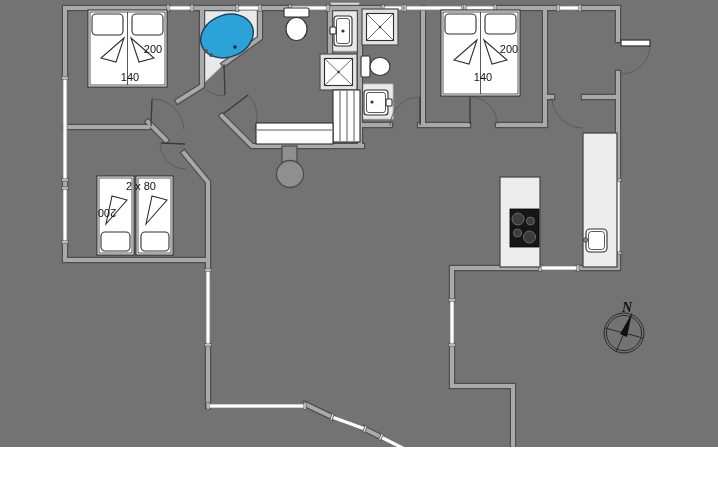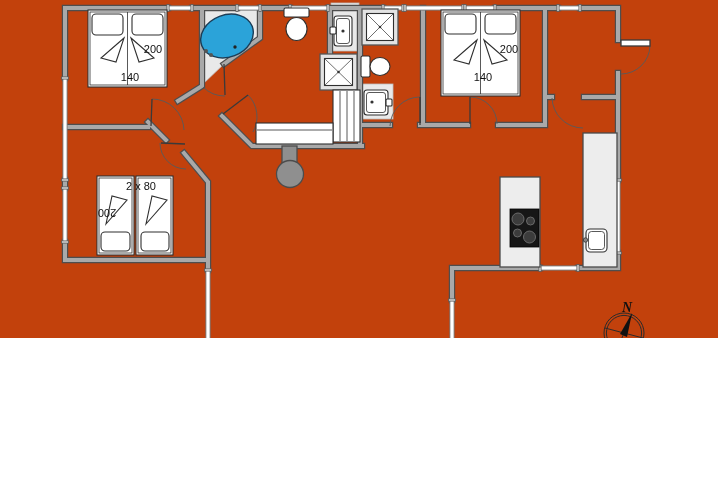--- a/index.html
+++ b/index.html
@@ -1,16 +1,16 @@
 <!DOCTYPE html>
 <html style="--c-wall: #a9a9a9; --c-wall-outline: #4e4e4e; --c-tub: #2ba3d9; --c-floor: #e9e9e9; --c-cooktop: #161616; --c-fireplace: #8f8f8f;"><head>
 <meta charset="utf-8">
 <style>
   html,body{margin:0;padding:0;background:#fff;}
-  #stage{position:relative;width:718px;height:338px;background:#c2410c;overflow:hidden;
+  #stage{position:relative;width:718px;height:447px;background:#737373;overflow:hidden;
          font-family:"Liberation Sans",sans-serif;}
   svg{display:block}
   .wall-outer{fill:none;stroke:var(--c-wall-outline,#4e4e4e);stroke-width:6.4;stroke-linecap:square;}
   .wall-inner{fill:none;stroke:var(--c-wall,#a9a9a9);stroke-width:4;stroke-linecap:square;}
   .win-body{fill:#ffffff;stroke:#6f6f6f;stroke-width:0.9;}
   .win-cap{fill:#e2e2e2;stroke:#555;stroke-width:0.8;}
   .door-arc{fill:none;stroke:#5a5a5a;stroke-width:0.95;}
   .door-leaf{stroke:#3a3a3a;stroke-width:1.3;fill:#fff;}
   .fixt{stroke:#2f2f2f;stroke-width:1.1;fill:#fff;}
   .fixt-thin{stroke:#2f2f2f;stroke-width:0.8;fill:none;}

